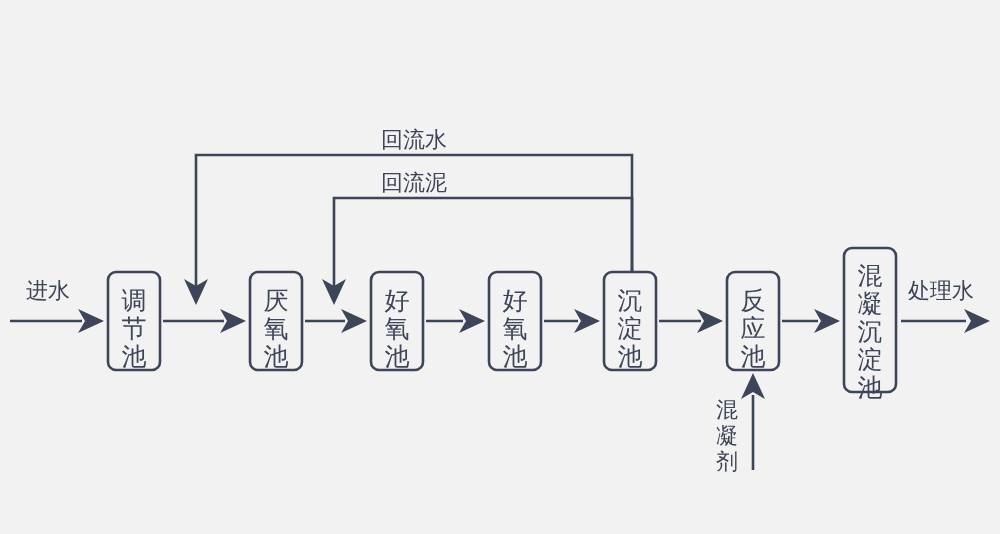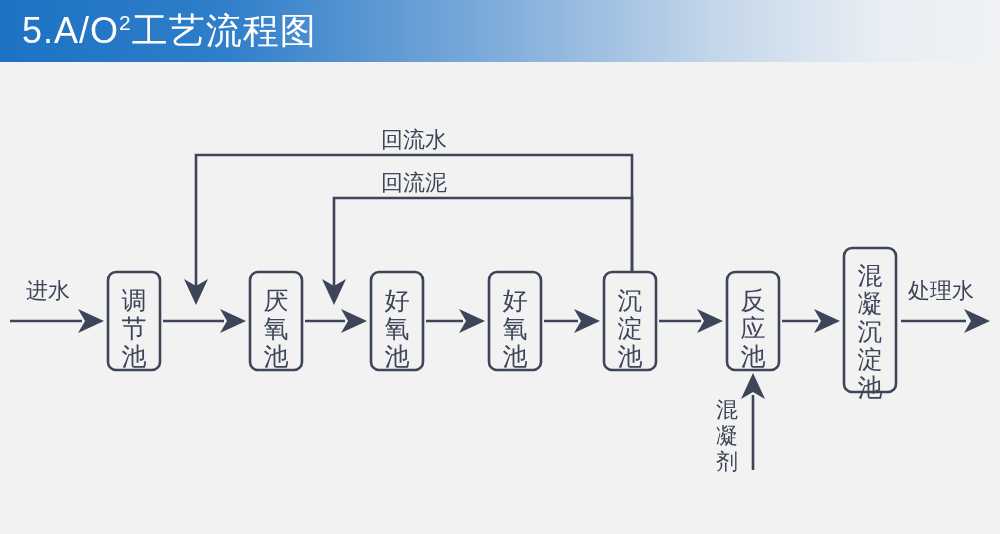--- a/index.html
+++ b/index.html
@@ -42,25 +42,20 @@
   .sidelabel{
     fill:#3d4558;font-family:"DejaVu Sans","Liberation Sans",sans-serif;
     font-size:22px;text-anchor:middle;dominant-baseline:central;
   }
 </style>
 </head>
 <body>
 
 <div id="page">
 
-  <div id="header">
-    <div id="header-title">
-      <span>5.A/O</span><sup>2</sup><span>工艺流程图</span>
-    </div>
-  </div>
 
   <div id="diagram">
     <svg width="1000" height="472" viewBox="0 0 1000 472" xmlns="http://www.w3.org/2000/svg">
 
       <defs>
 
         <g id="ah-r">
             <path class="arrowhead" d="M0,0 L-26,-12 L-19,0 L-26,12 Z"></path>
           </g>
         <g id="ah-d">

